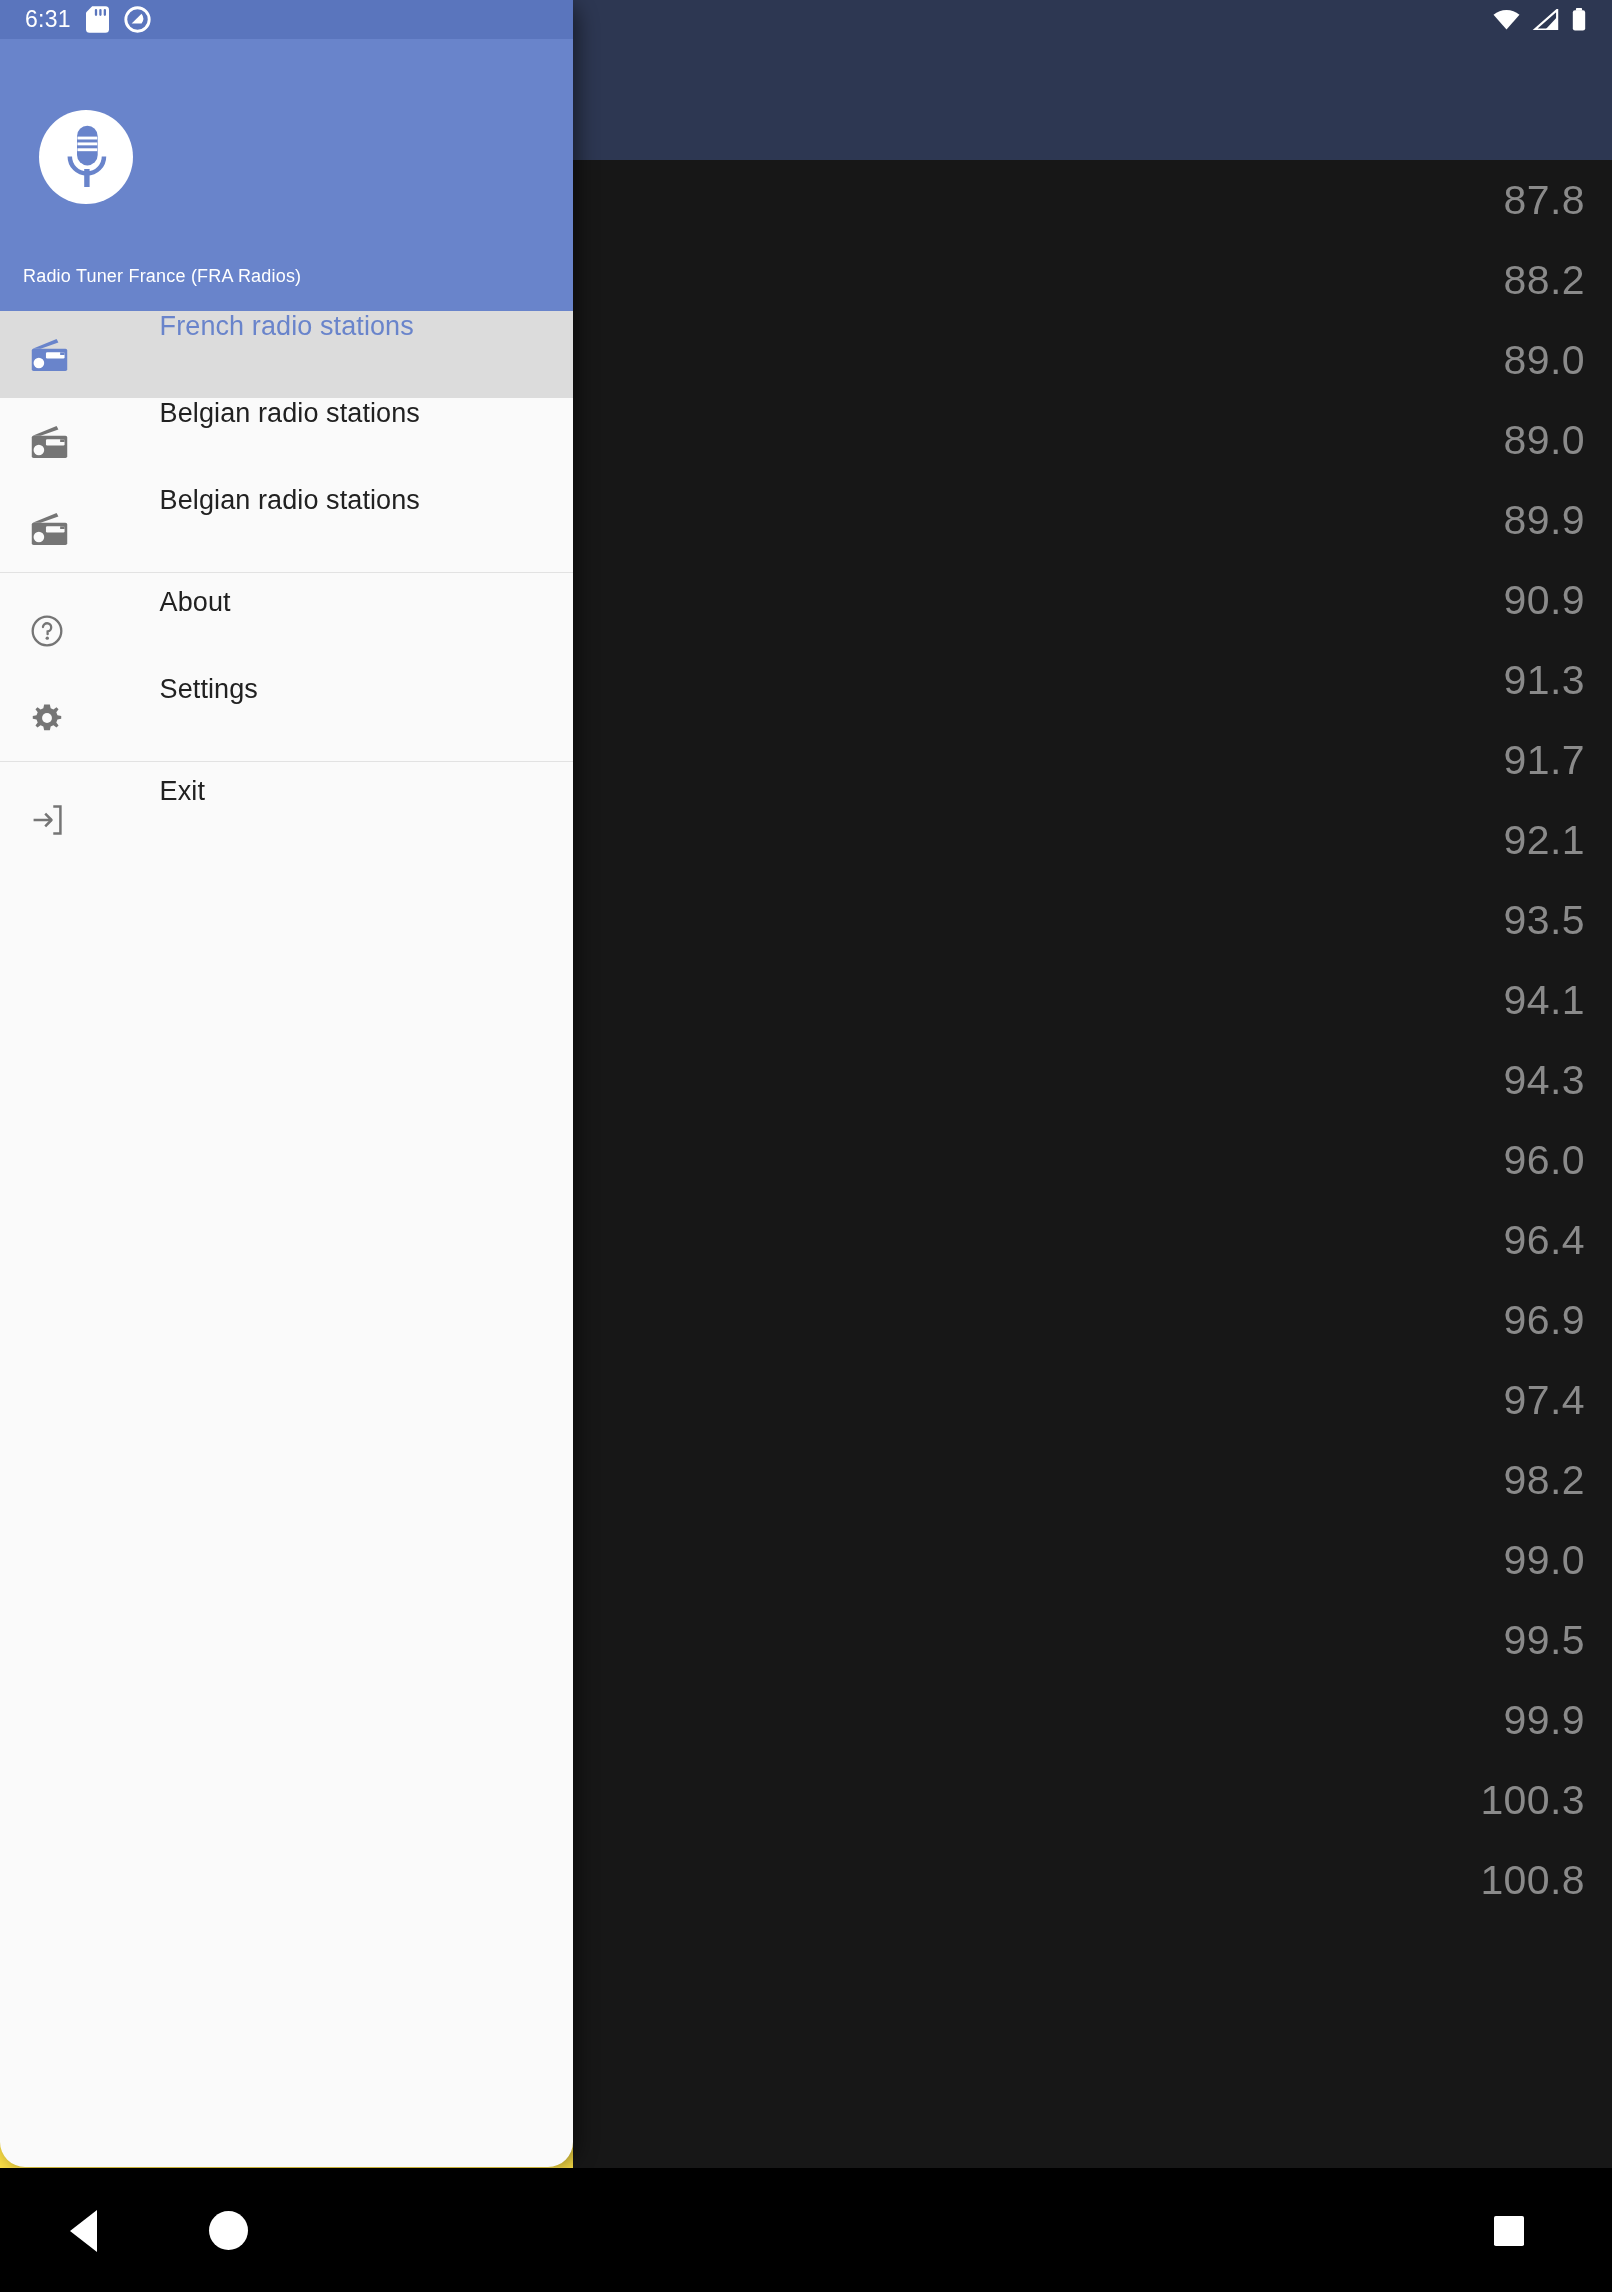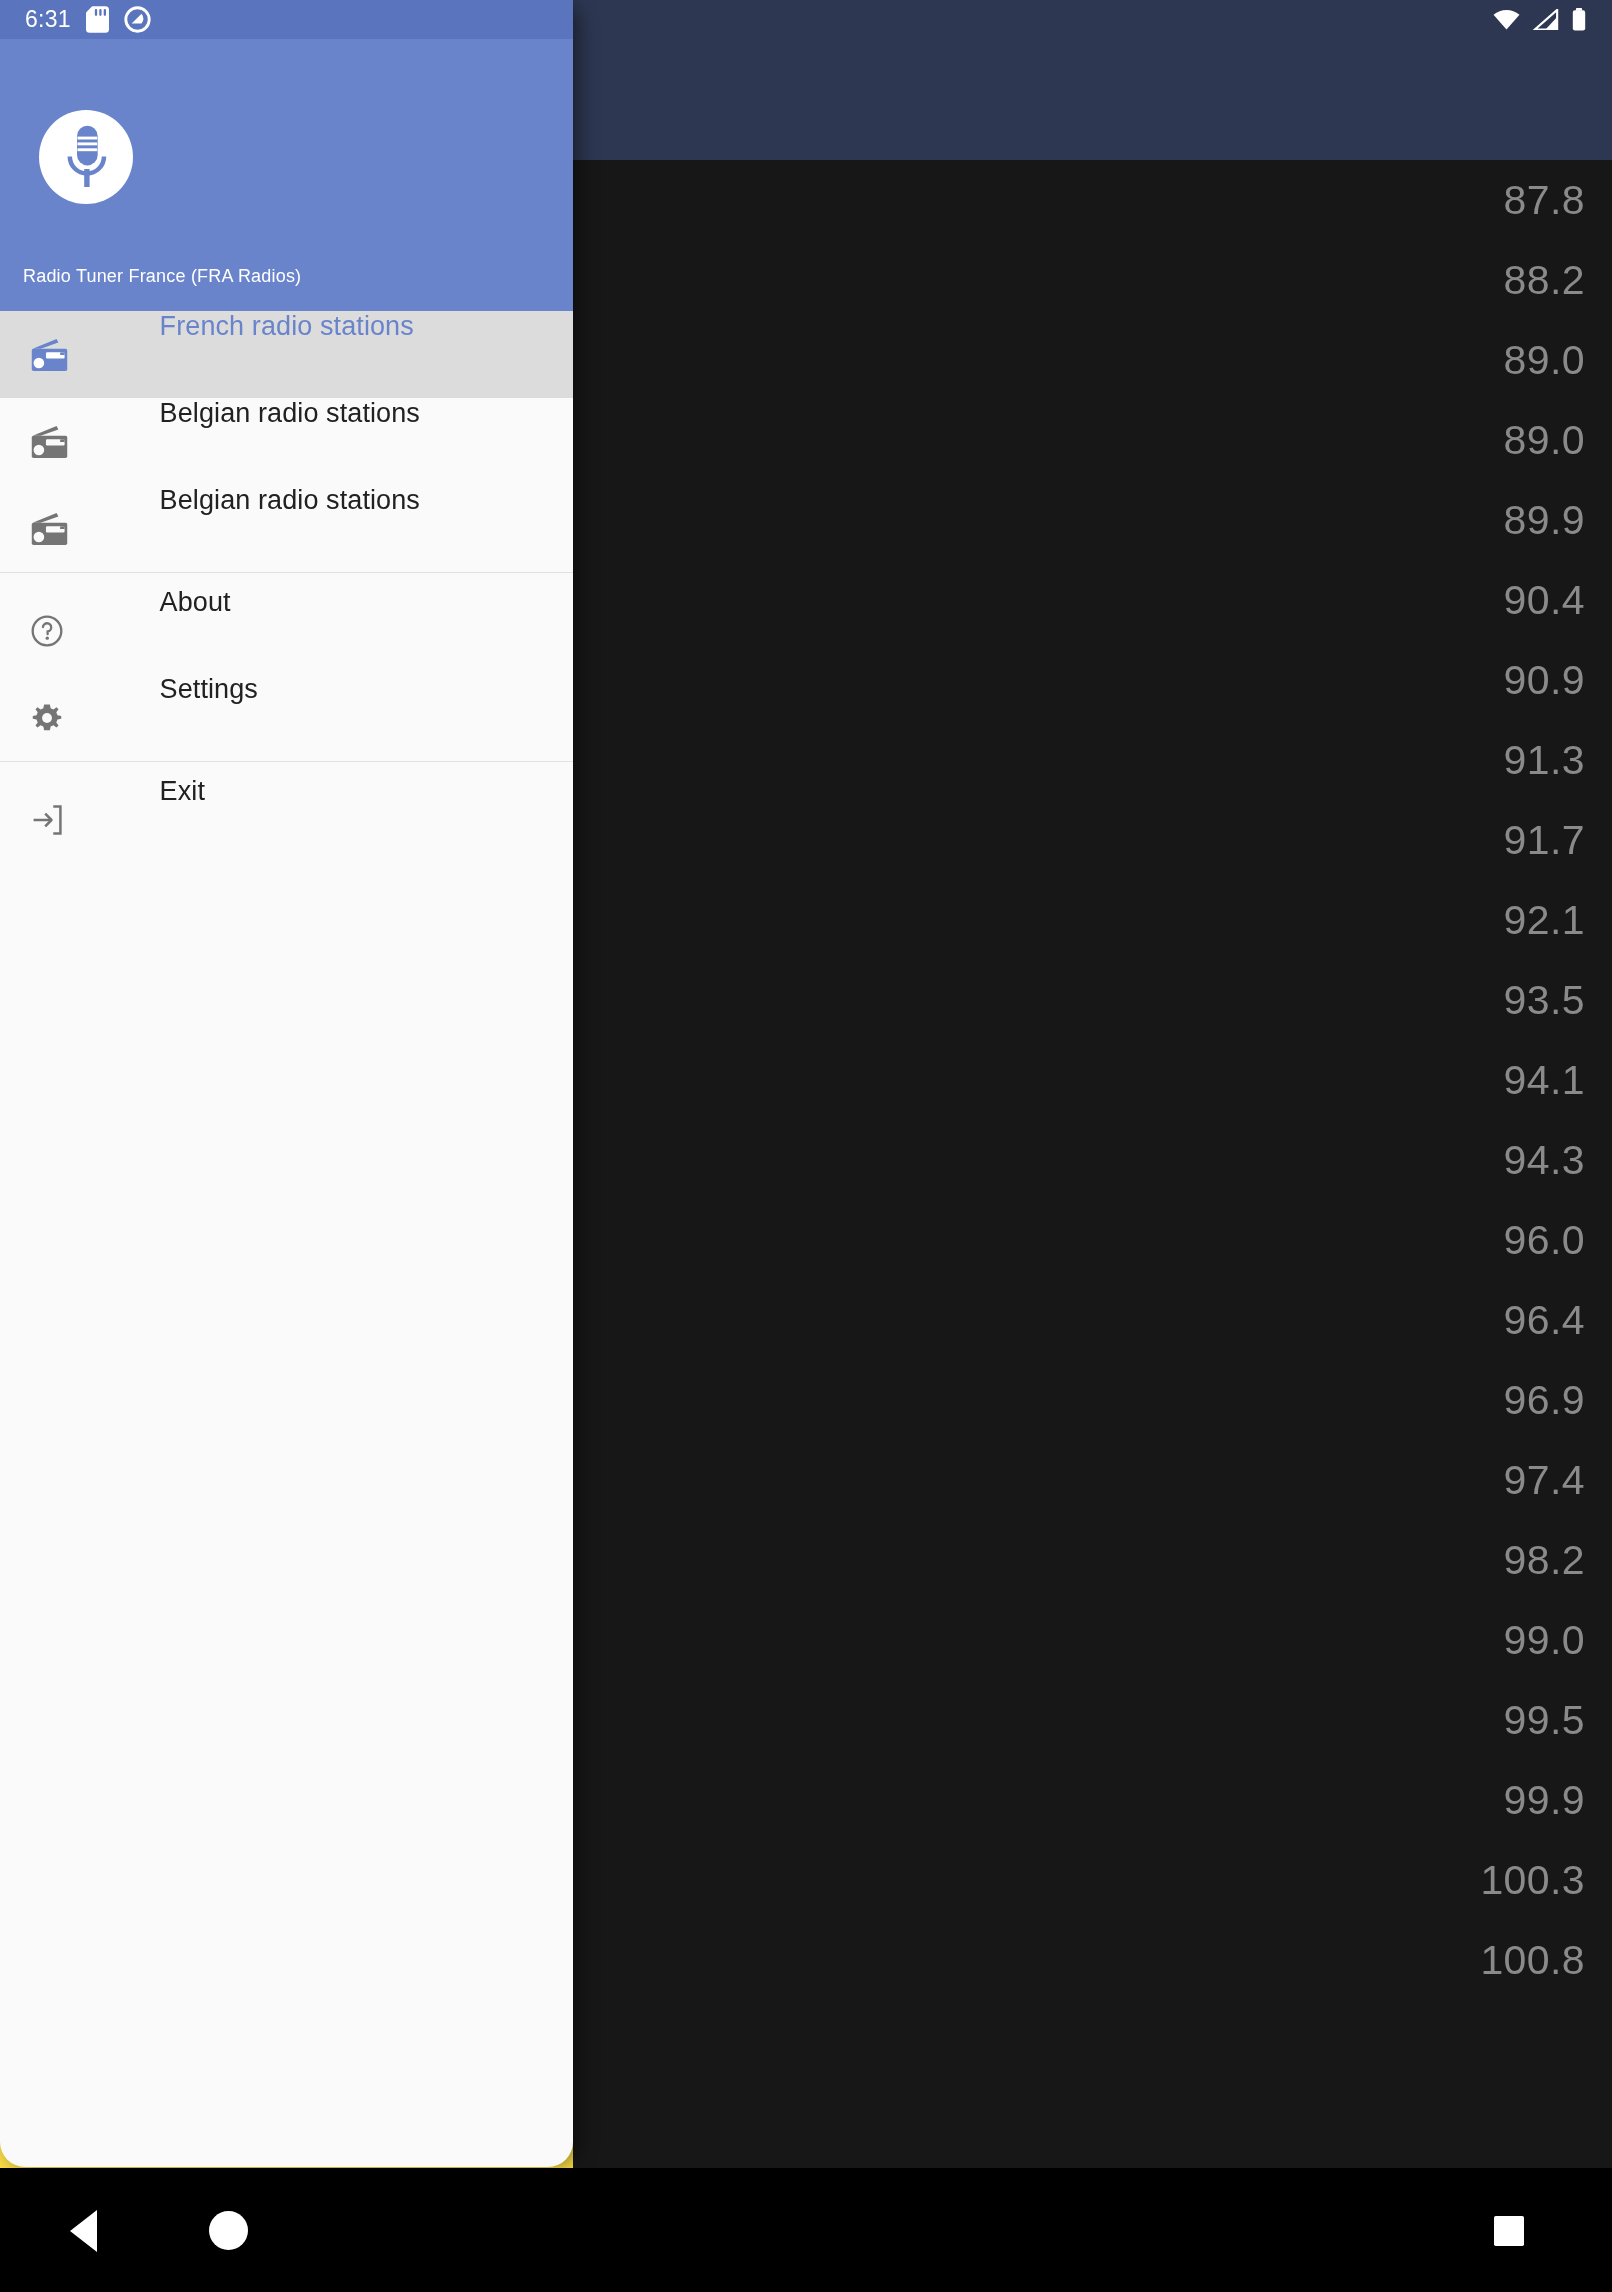--- a/index.html
+++ b/index.html
@@ -142,23 +142,20 @@
           <span class="freq">88.2</span>
         </div>
       <div class="freq-row">
           <span class="freq">89.0</span>
         </div>
       <div class="freq-row">
           <span class="freq">89.0</span>
         </div>
       <div class="freq-row">
           <span class="freq">89.9</span>
-        </div>
-      <div class="freq-row">
-          <span class="freq">90.4</span>
         </div>
       <div class="freq-row">
           <span class="freq">90.9</span>
         </div>
       <div class="freq-row">
           <span class="freq">91.3</span>
         </div>
       <div class="freq-row">
           <span class="freq">91.7</span>
         </div>

